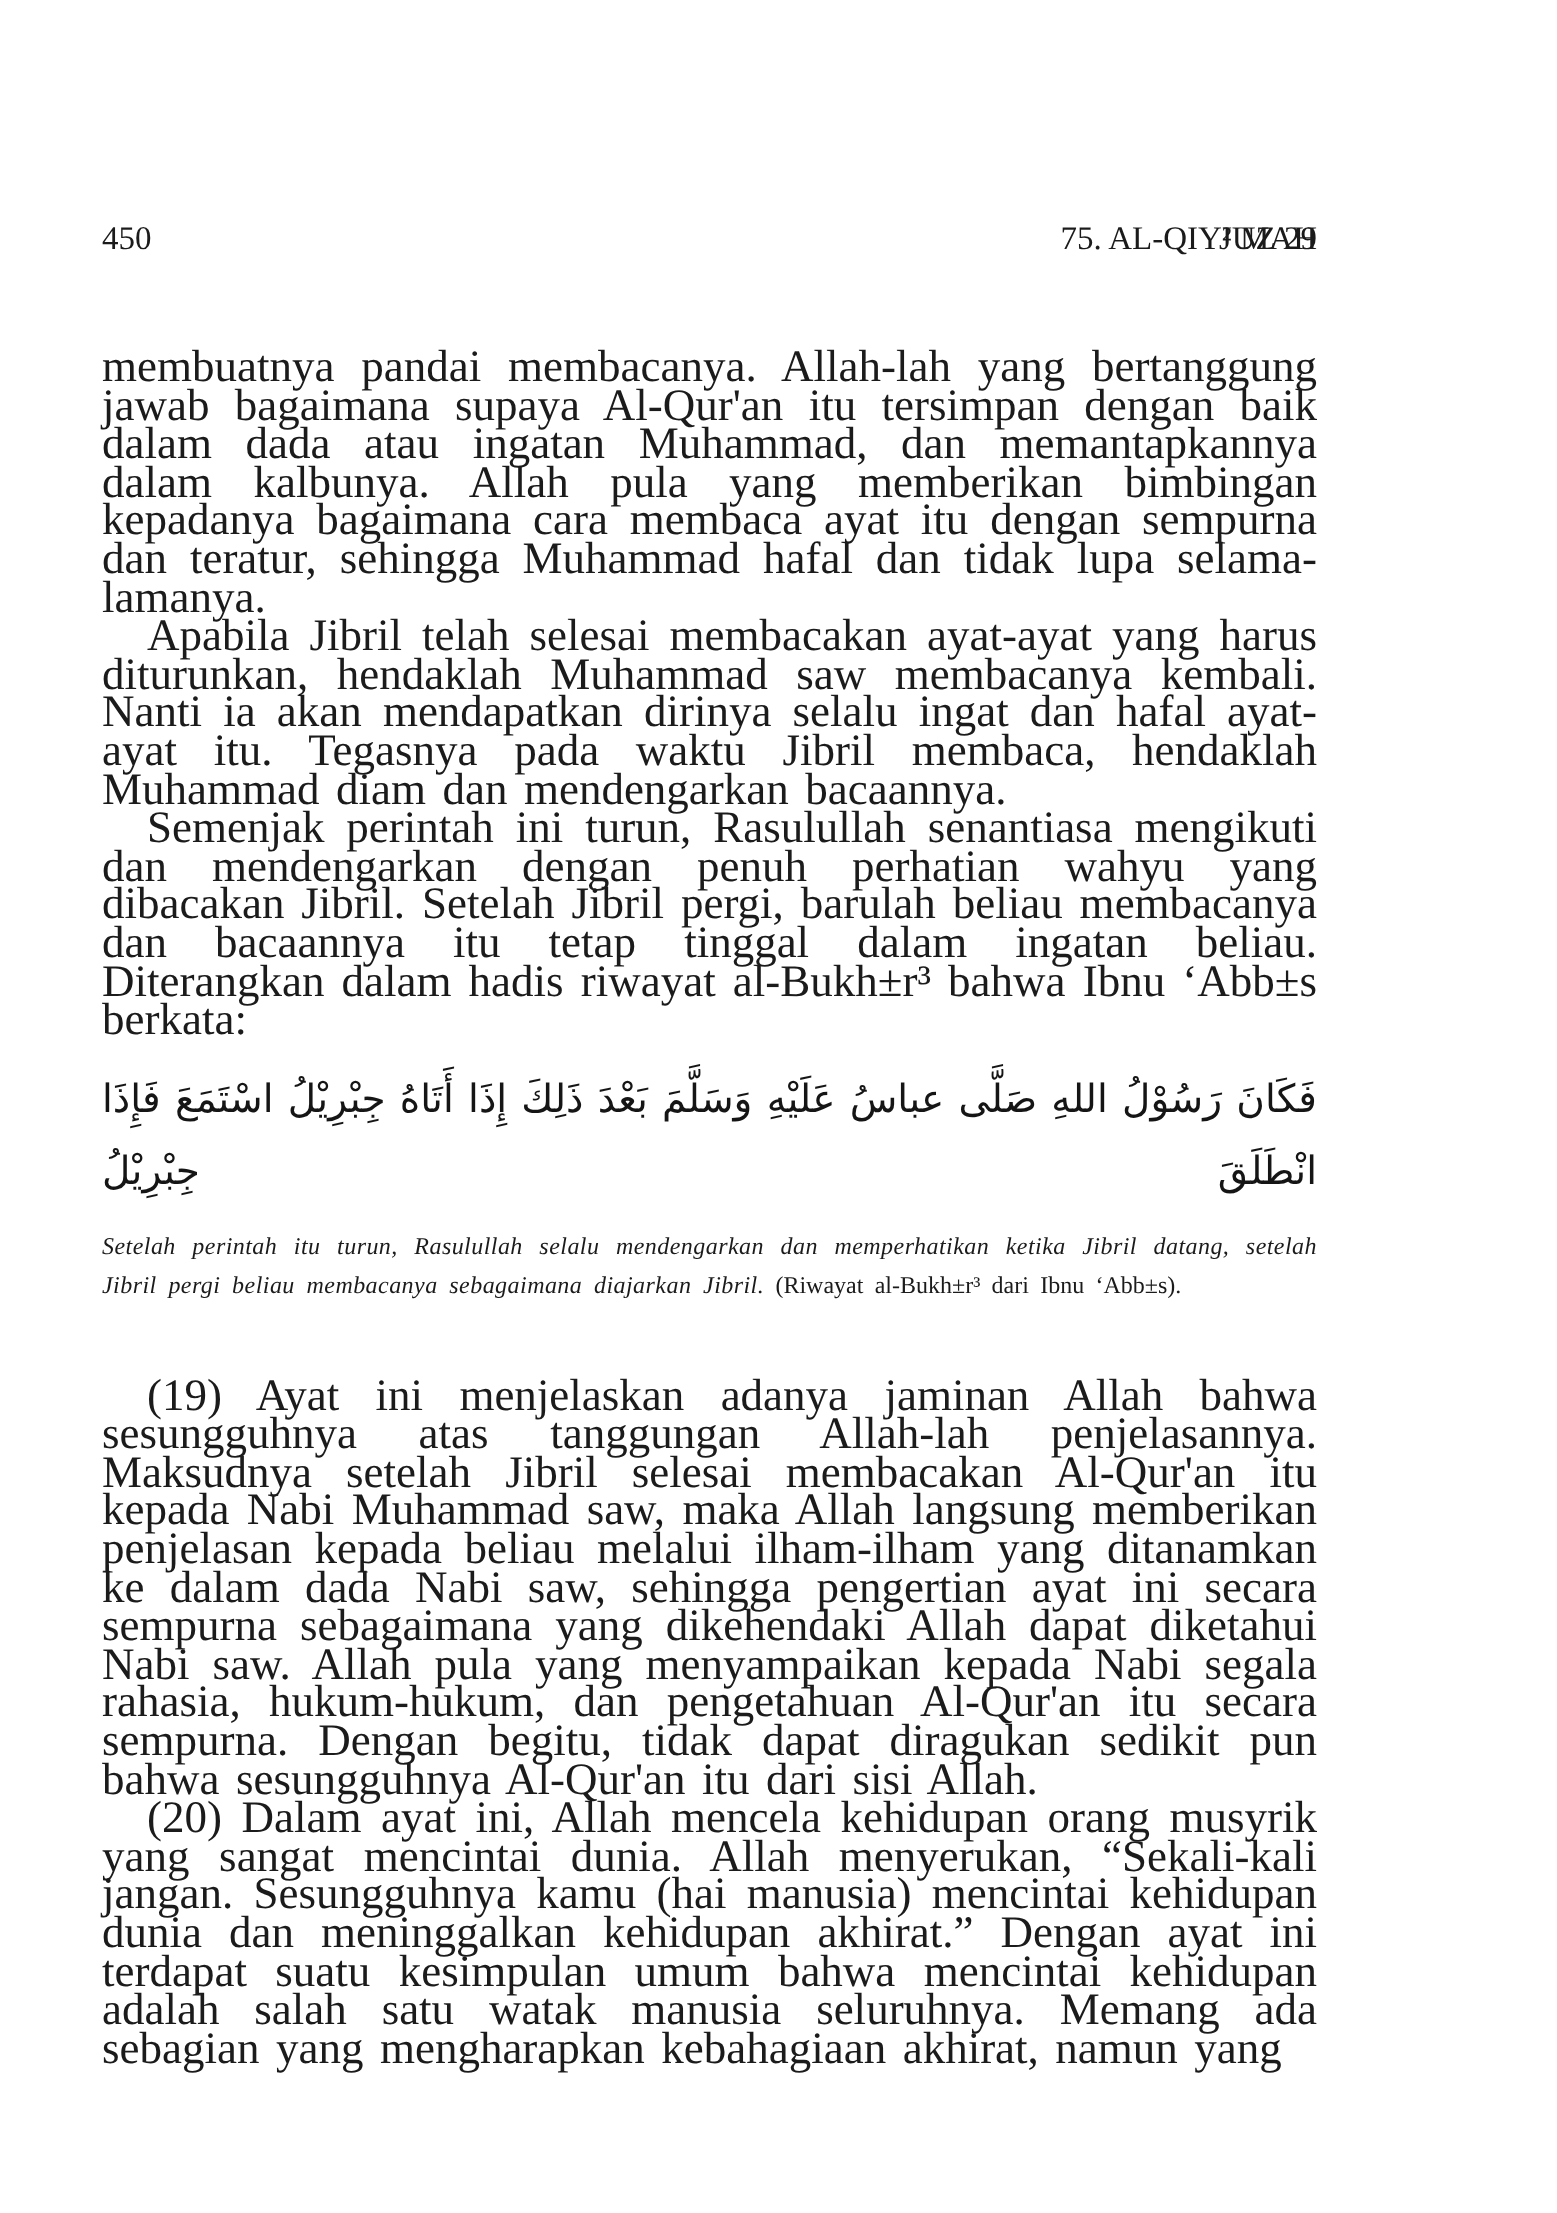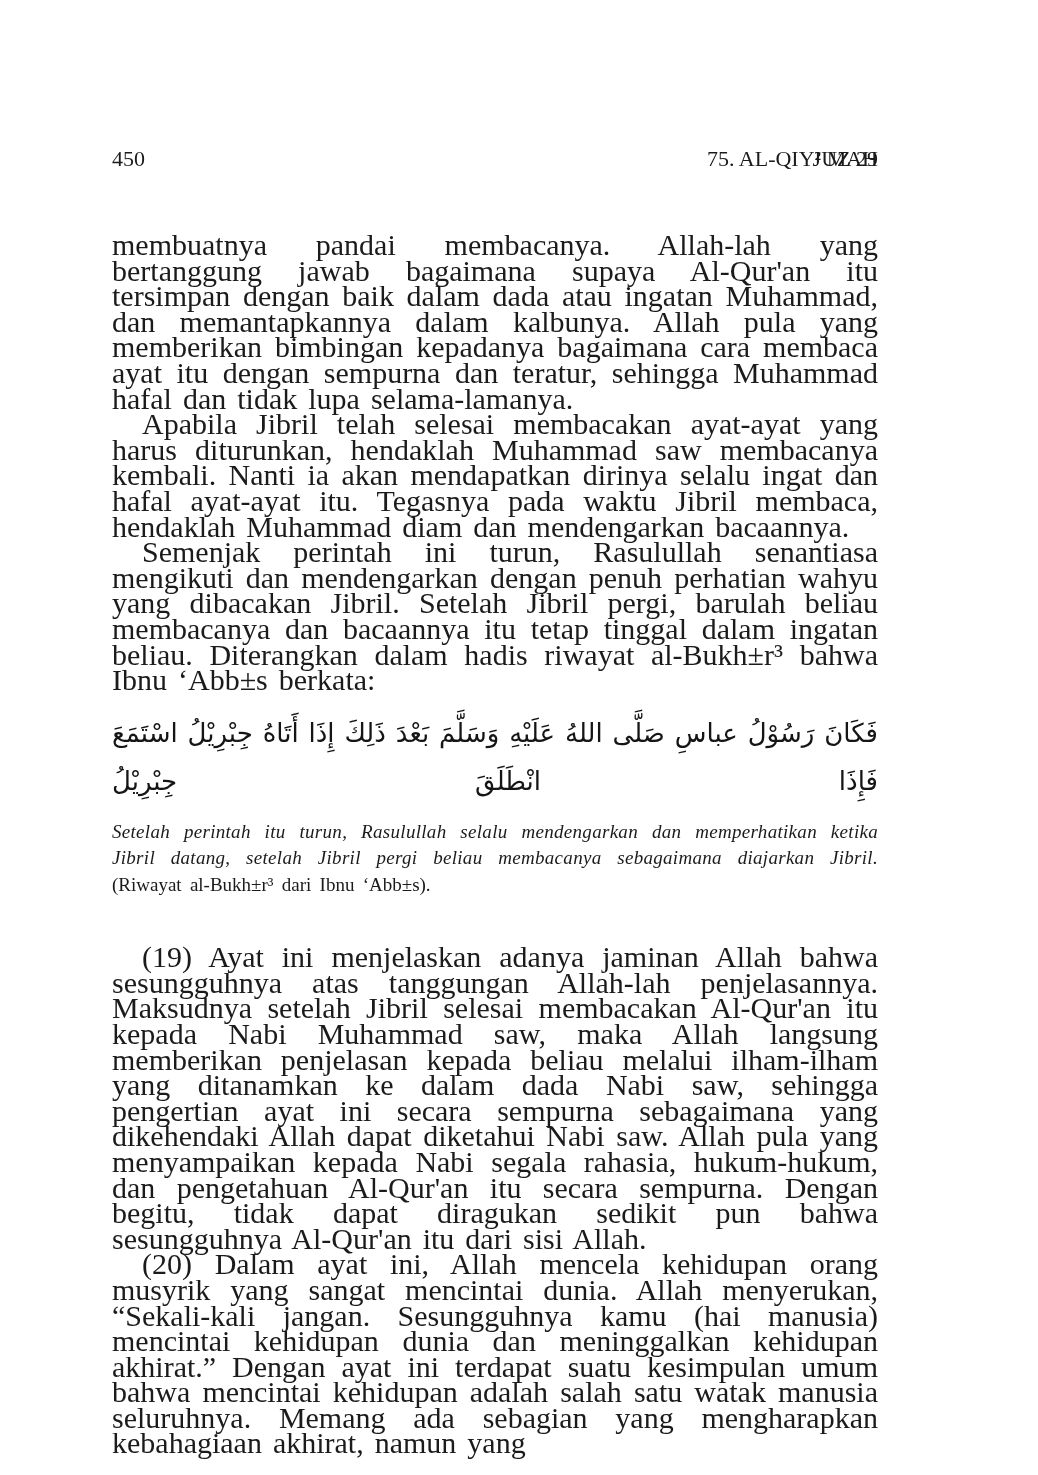--- a/index.html
+++ b/index.html
@@ -11,21 +11,21 @@
     width: 1038px;
     height: 1475px;
     overflow: hidden;
     color: #1b1b1b;
     font-family: "Liberation Serif", "DejaVu Serif", serif;
   }
   .page {
     box-sizing: border-box;
     width: 1038px;
     height: 1475px;
-    padding: 146px 160px 0 112px;
+    padding: 146px 160px 0 68px;
     background: #ffffff;
   }
   .running-header {
     display: flex;
     justify-content: space-between;
     align-items: baseline;
     font-size: 22px;
     line-height: 26px;
     white-space: nowrap;
   }
@@ -58,21 +58,21 @@
   }
   .arabic-line-1 {
     text-align: justify;
     text-align-last: justify;
   }
   .arabic-line-2 {
     text-align: center;
   }
   .translation-para {
     margin: 0;
-    font-size: 19px;
+    font-size: 16px;
     line-height: 26.5px;
     text-align: justify;
     word-spacing: 3.5px;
   }
   .translation-para .it { font-style: italic; letter-spacing: 0.3px; }
   .translation-para .rm { font-style: normal; }
 </style>
 </head>
 <body>
 
@@ -84,21 +84,21 @@
     <span>JUZ 29</span>
   </div>
 
   <div class="body-text">
 
     <p class="body-para">membuatnya pandai membacanya. Allah-lah yang bertanggung jawab bagaimana supaya Al-Qur'an itu tersimpan dengan baik dalam dada atau ingatan Muhammad, dan memantapkannya dalam kalbunya. Allah pula yang memberikan bimbingan kepadanya bagaimana cara membaca ayat itu dengan sempurna dan teratur, sehingga Muhammad hafal dan tidak lupa selama-lamanya.</p>
     <p class="body-para indent">Apabila Jibril telah selesai membacakan ayat-ayat yang harus diturunkan, hendaklah Muhammad saw membacanya kembali. Nanti ia akan mendapatkan dirinya selalu ingat dan hafal ayat-ayat itu. Tegasnya pada waktu Jibril membaca, hendaklah Muhammad diam dan mendengarkan bacaannya.</p>
     <p class="body-para indent">Semenjak perintah ini turun, Rasulullah senantiasa mengikuti dan mendengarkan dengan penuh perhatian wahyu yang dibacakan Jibril. Setelah Jibril pergi, barulah beliau membacanya dan bacaannya itu tetap tinggal dalam ingatan beliau. Diterangkan dalam hadis riwayat al-Bukh±r³ bahwa Ibnu ‘Abb±s berkata:</p>
 
     <div class="arabic-block">
-      <div class="arabic-line-1">فَكَانَ رَسُوْلُ عباسِ صَلَّى اللهُ عَلَيْهِ وَسَلَّمَ بَعْدَ ذَلِكَ إِذَا أَتَاهُ جِبْرِيْلُ اسْتَمَعَ فَإِذَا انْطَلَقَ جِبْرِيْلُ</div>
+      <div class="arabic-line-1">فَكَانَ رَسُوْلُ اللهِ صَلَّى عباسُ عَلَيْهِ وَسَلَّمَ بَعْدَ ذَلِكَ إِذَا أَتَاهُ جِبْرِيْلُ اسْتَمَعَ فَإِذَا انْطَلَقَ جِبْرِيْلُ</div>
     </div>
 
     <p class="translation-para"><span class="it">Setelah perintah itu turun, Rasulullah selalu mendengarkan dan memperhatikan ketika Jibril datang, setelah Jibril pergi beliau membacanya sebagaimana diajarkan Jibril.</span><span class="rm"> (Riwayat al-Bukh±r³ dari Ibnu ‘Abb±s).</span></p>
 
     <p class="body-para indent space-above">(19) Ayat ini menjelaskan adanya jaminan Allah bahwa sesungguhnya atas tanggungan Allah-lah penjelasannya. Maksudnya setelah Jibril selesai membacakan Al-Qur'an itu kepada Nabi Muhammad saw, maka Allah langsung memberikan penjelasan kepada beliau melalui ilham-ilham yang ditanamkan ke dalam dada Nabi saw, sehingga pengertian ayat ini secara sempurna sebagaimana yang dikehendaki Allah dapat diketahui Nabi saw. Allah pula yang menyampaikan kepada Nabi segala rahasia, hukum-hukum, dan pengetahuan Al-Qur'an itu secara sempurna. Dengan begitu, tidak dapat diragukan sedikit pun bahwa sesungguhnya Al-Qur'an itu dari sisi Allah.</p>
     <p class="body-para indent">(20) Dalam ayat ini, Allah mencela kehidupan orang musyrik yang sangat mencintai dunia. Allah menyerukan, “Sekali-kali jangan. Sesungguhnya kamu (hai manusia) mencintai kehidupan dunia dan meninggalkan kehidupan akhirat.” Dengan ayat ini terdapat suatu kesimpulan umum bahwa mencintai kehidupan adalah salah satu watak manusia seluruhnya. Memang ada sebagian yang mengharapkan kebahagiaan akhirat, namun yang</p>
 
   </div>
 
 </div>

